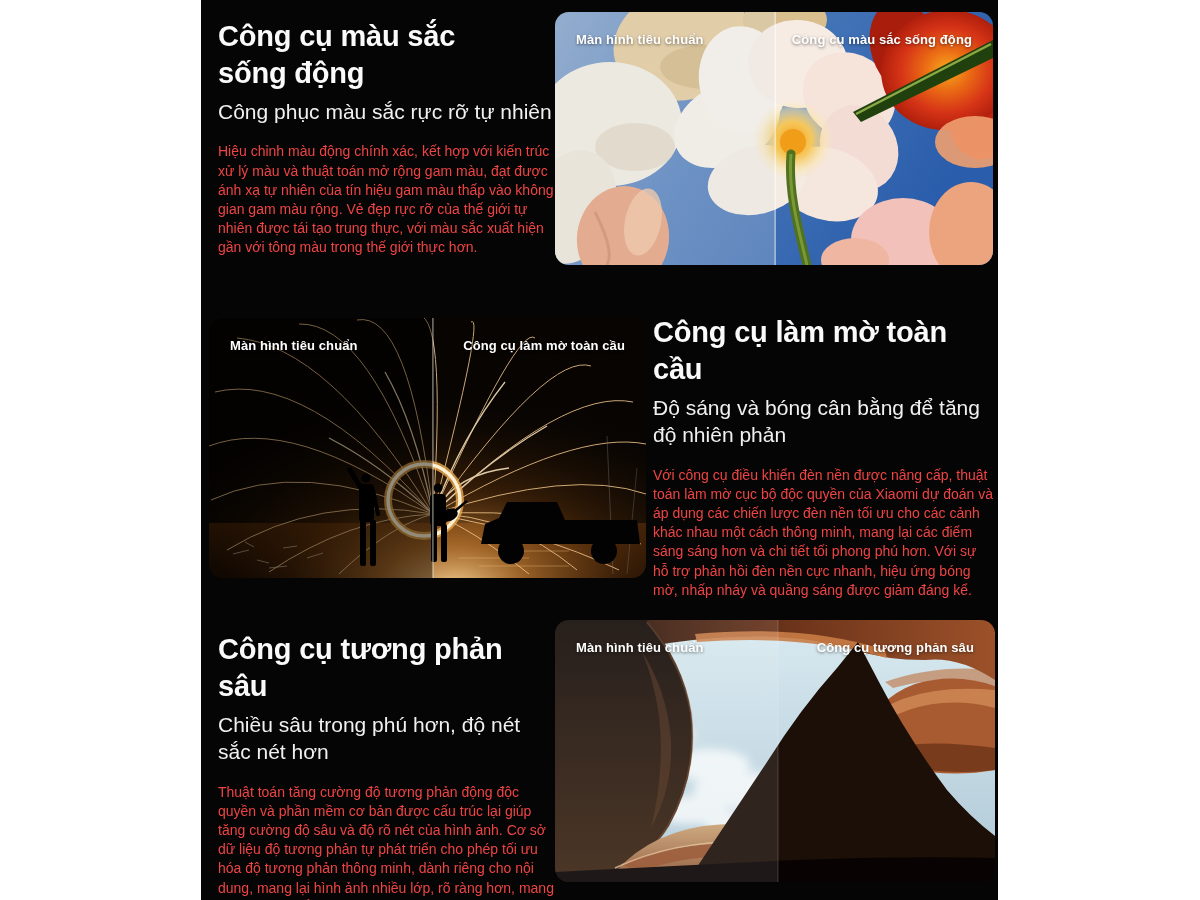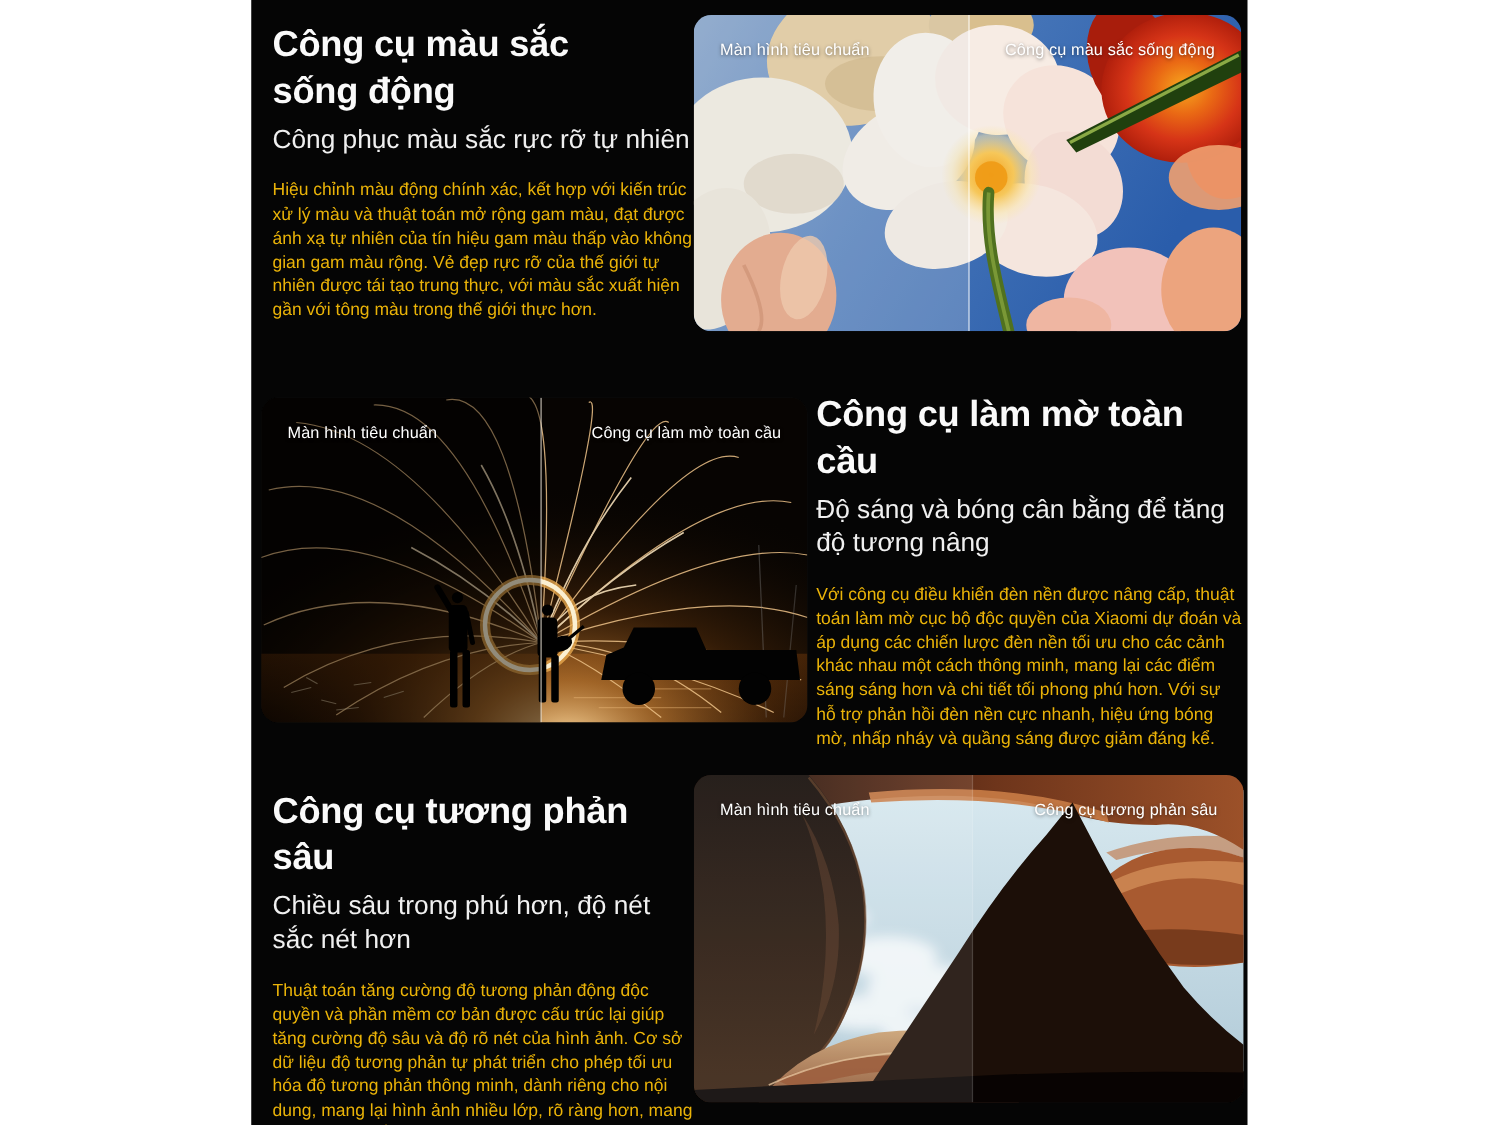--- a/index.html
+++ b/index.html
@@ -4,35 +4,35 @@
 <style>
   * { margin:0; padding:0; box-sizing:border-box; }
   html,body { width:1200px; height:900px; }
   body { background:#ffffff; font-family:"Liberation Sans","DejaVu Sans",sans-serif; }
   .page { position:relative; width:1200px; height:900px; background:#ffffff; overflow:hidden;border-radius:10px; }
   .canvas { position:absolute; left:201px; top:0; width:797px; height:900px; background:#050505; }
 
   .text-col { position:absolute; color:#ffffff; }
   .heading { font-size:29px; font-weight:700; line-height:1.26; color:#fafafa; letter-spacing:-0.2px; }
   .subheading { margin-top:7px; font-size:21px; font-weight:400; line-height:1.3; color:#f0f0f0; }
-  .body-text { margin-top:17px; font-size:14px; line-height:1.37; color:#eab308; }
+  .body-text { margin-top:17px; font-size:14px; line-height:1.37; color:#ef4444; }
 
   #s1-text { left:17px; top:18px;  width:336px; }
   #s2-text { left:452px; top:314px; width:340px; }
   #s3-text { left:17px; top:631px; width:336px; }
   #s1-text .heading, #s3-text .heading { max-width:302px; }
   #s2-text .heading { max-width:332px; }
 
   .img-card { position:absolute; border-radius:14px; overflow:hidden; background:#111; }
   .img-card svg { display:block; width:100%; height:100%; }
   #s1-img { left:354px; top:12px;  width:438px; height:253px; }
   #s2-img { left:8px;   top:318px; width:437px; height:260px; }
   #s3-img { left:354px; top:620px; width:440px; height:262px; }
 
-  .img-label { position:absolute; top:20px; font-size:13px; font-weight:400; color:#ffffff;
+  .img-label { position:absolute; top:20px; font-size:13px; font-weight:700; color:#ffffff;
                text-shadow:0 1px 3px rgba(0,0,0,.5); letter-spacing:.1px; white-space:nowrap; }
   .img-label.left  { left:21px; }
   .img-label.right { right:21px; }
 
   .spk { fill:none; stroke:#eec389; stroke-width:1; }
   .spkb { fill:none; stroke:#ffe9c2; stroke-width:1.3; }
 </style>
 </head>
 <body>
 
@@ -206,21 +206,21 @@
 
         <rect width="224" height="260" fill="#000000" opacity="0.42"></rect>
         <rect x="223.2" width="1.4" height="260" fill="#fff7ea" opacity="0.5"></rect>
       </svg>
       <div class="img-label left">Màn hình tiêu chuẩn</div>
       <div class="img-label right">Công cụ làm mờ toàn cầu</div>
     </div>
 
     <section id="s2-text" class="text-col">
       <h2 class="heading">Công cụ làm mờ toàn cầu</h2>
-      <div class="subheading">Độ sáng và bóng cân bằng để tăng độ tương nâng</div>
+      <div class="subheading">Độ sáng và bóng cân bằng để tăng độ nhiên phản</div>
       <p class="body-text">Với công cụ điều khiển đèn nền được nâng cấp, thuật toán làm mờ cục bộ độc quyền của Xiaomi dự đoán và áp dụng các chiến lược đèn nền tối ưu cho các cảnh khác nhau một cách thông minh, mang lại các điểm sáng sáng hơn và chi tiết tối phong phú hơn. Với sự hỗ trợ phản hồi đèn nền cực nhanh, hiệu ứng bóng mờ, nhấp nháy và quầng sáng được giảm đáng kể.</p>
     </section>
 
     <section id="s3-text" class="text-col">
       <h2 class="heading">Công cụ tương phản sâu</h2>
       <div class="subheading">Chiều sâu trong phú hơn, độ nét sắc nét hơn</div>
       <p class="body-text">Thuật toán tăng cường độ tương phản động độc quyền và phần mềm cơ bản được cấu trúc lại giúp tăng cường độ sâu và độ rõ nét của hình ảnh. Cơ sở dữ liệu độ tương phản tự phát triển cho phép tối ưu hóa độ tương phản thông minh, dành riêng cho nội dung, mang lại hình ảnh nhiều lớp, rõ ràng hơn, mang lại cảm giác đắm chìm tự nhiên.</p>
     </section>
 
     <div id="s3-img" class="img-card">

